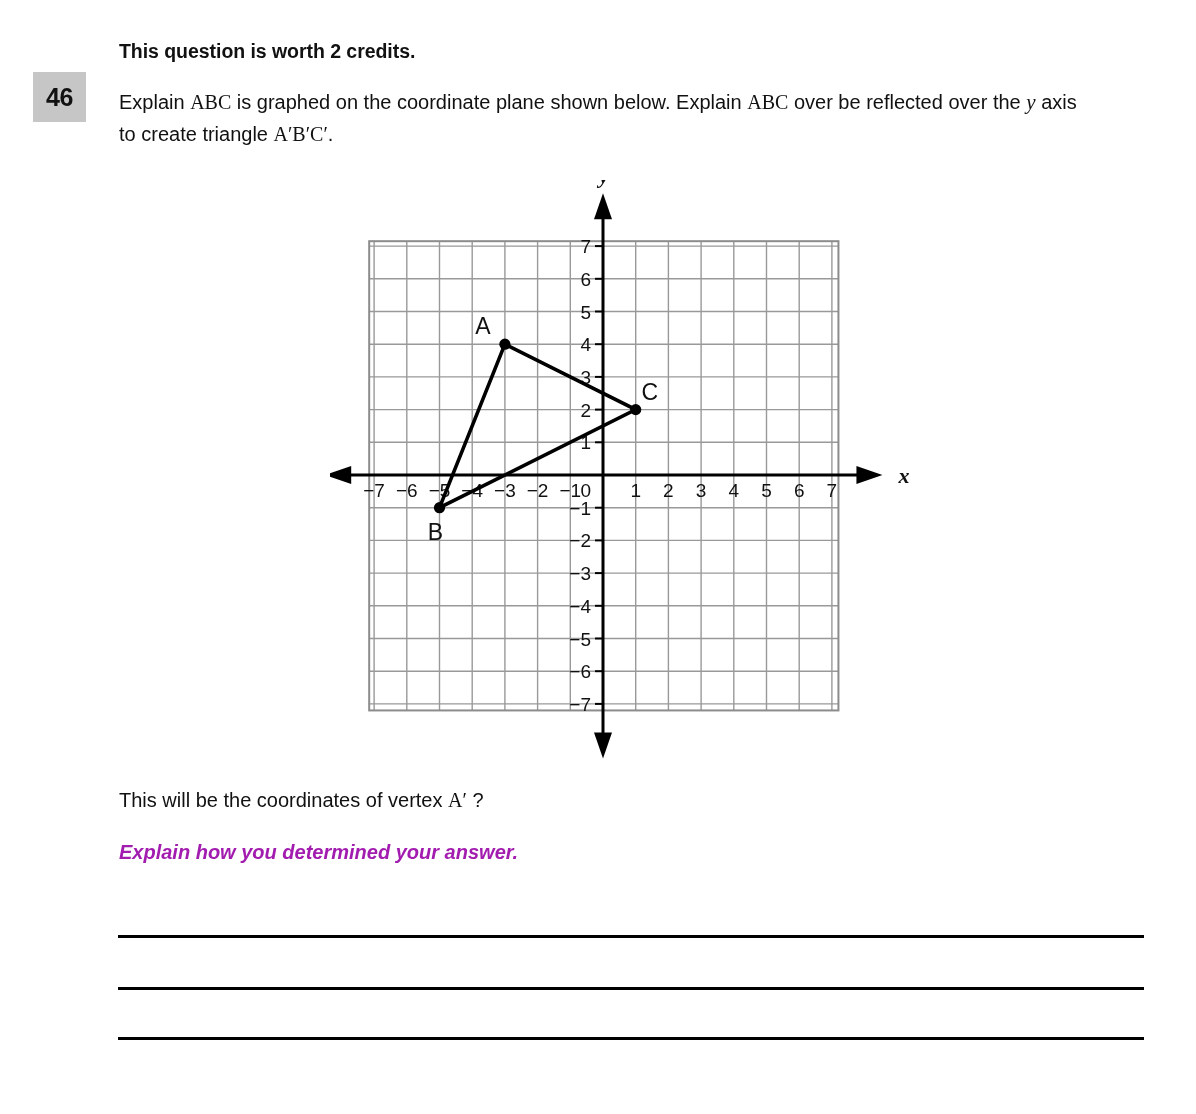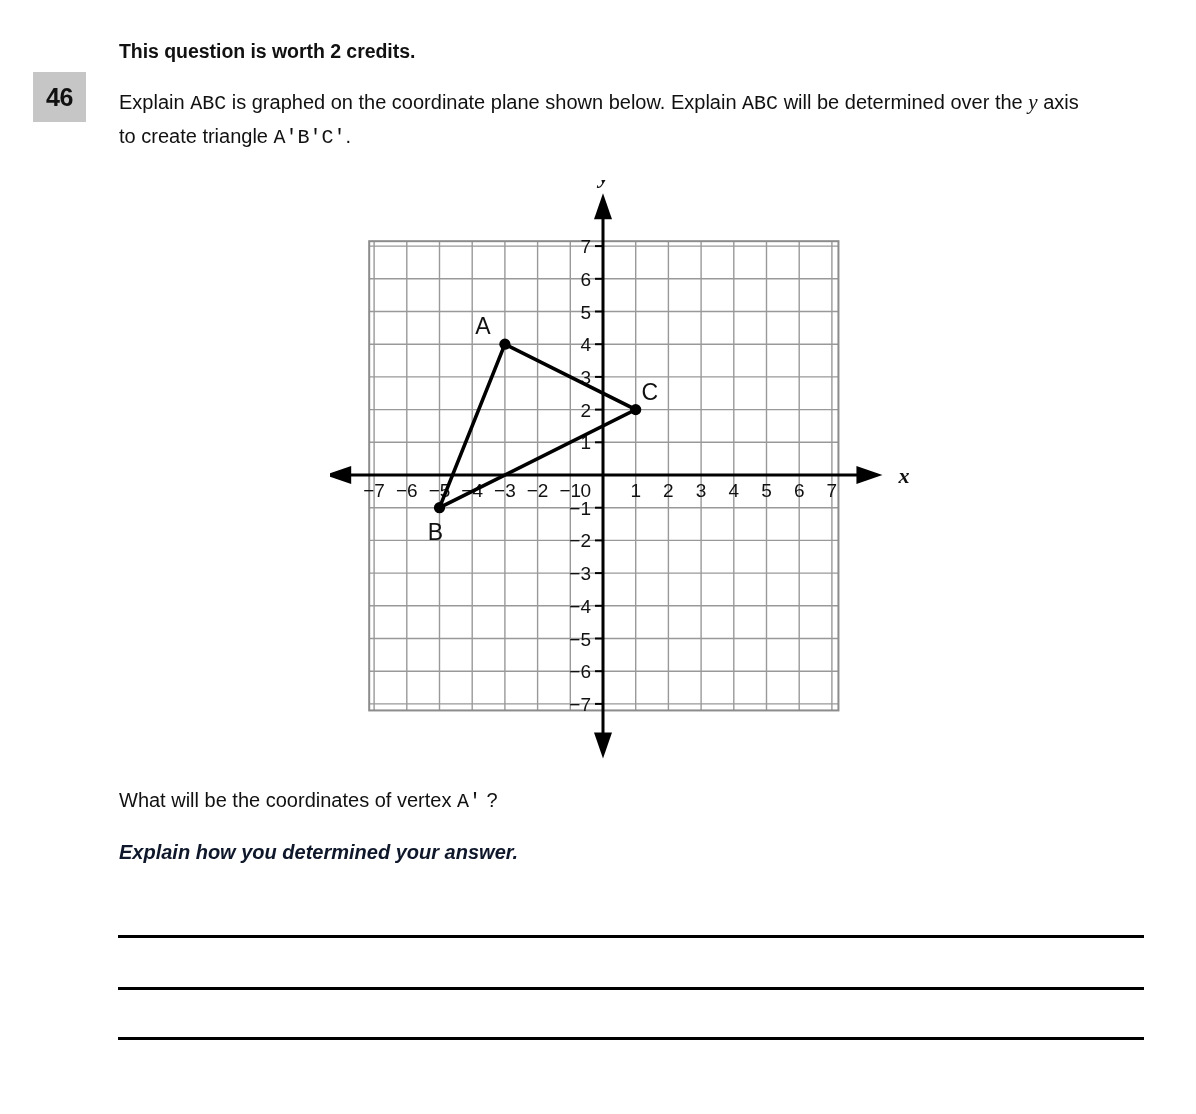--- a/index.html
+++ b/index.html
@@ -49,21 +49,21 @@
   #intro-block {
     position: absolute;
     left: 119px;
     top: 86px;
     width: 960px;
     font-size: 20px;
     line-height: 32px;
     color: #111111;
   }
   .serif {
-    font-family: Liberation Mono, monospace;
+    font-family: Liberation Serif, serif;
     font-size: 20px;
     margin-top: 20px;
   }
   .mathvar {
     font-family: "Liberation Serif", serif;
     font-style: italic;
     font-size: 21px;
   }
 
   
@@ -86,21 +86,21 @@
     font-size: 20px;
     color: #111111;
   }
   #explain-line {
     position: absolute;
     left: 119px;
     top: 841px;
     font-size: 20px;
     font-weight: bold;
     font-style: italic;
-    color: #0f172a;
+    color: #a21caf;
   }
 
   
   .answer-rule {
     position: absolute;
     left: 118px;
     width: 1026px;
     height: 3px;
     background: #000000;
   }
@@ -111,21 +111,21 @@
 </head>
 <body>
 
 <div id="question-badge">
   <span class="num">46</span>
 </div>
 
 <div id="credits-line">This question is worth 2 credits.</div>
 
 <div id="intro-block">
-  <span>Explain </span><span class="serif">ABC</span><span> is graphed on the coordinate plane shown below. Explain </span><span class="serif">ABC</span><span> will be determined over the </span><span class="mathvar">y</span><span> axis to create triangle </span><span class="serif">A′B′C′</span><span>.</span>
+  <span>Explain </span><span class="serif">ABC</span><span> is graphed on the coordinate plane shown below. Explain </span><span class="serif">ABC</span><span> over be reflected over the </span><span class="mathvar">y</span><span> axis to create triangle </span><span class="serif">A′B′C′</span><span>.</span>
 </div>
 
 <div id="graph-figure">
   <svg id="graph-svg" width="580" height="580" viewBox="0 0 580 580">
     <g id="grid-lines">
         <line x1="44.099999999999966" y1="61.194999999999965" x2="44.099999999999966" y2="530.44" stroke="#999999" stroke-width="1.4"></line>
         <line x1="76.79999999999998" y1="61.194999999999965" x2="76.79999999999998" y2="530.44" stroke="#999999" stroke-width="1.4"></line>
         <line x1="109.5" y1="61.194999999999965" x2="109.5" y2="530.44" stroke="#999999" stroke-width="1.4"></line>
         <line x1="142.2" y1="61.194999999999965" x2="142.2" y2="530.44" stroke="#999999" stroke-width="1.4"></line>
         <line x1="174.89999999999998" y1="61.194999999999965" x2="174.89999999999998" y2="530.44" stroke="#999999" stroke-width="1.4"></line>
@@ -221,20 +221,20 @@
         <text x="319.7" y="219.6" font-family="&quot;Liberation Sans&quot;, sans-serif" font-size="23" fill="#111111" text-anchor="middle">C</text>
       </g>
     <g id="axis-names-group">
         <text font-family="&quot;Liberation Serif&quot;, serif" font-style="italic" font-weight="bold" font-size="22" fill="#111111" x="568.44" y="303" text-anchor="start">x</text>
         <text font-family="&quot;Liberation Serif&quot;, serif" font-style="italic" font-weight="bold" font-size="22" fill="#111111" x="274" y="3.1949999999999648" text-anchor="middle">y</text>
       </g>
   </svg>
 </div>
 
 <div id="question-line">
-  <span>What will be the coordinates of vertex </span><span class="serif">A′</span><span> ?</span>
+  <span>This will be the coordinates of vertex </span><span class="serif">A′</span><span> ?</span>
 </div>
 
 <div id="explain-line">Explain how you determined your answer.</div>
 
 <div class="answer-rule" id="answer-rule-1"></div>
 <div class="answer-rule" id="answer-rule-2"></div>
 <div class="answer-rule" id="answer-rule-3"></div>
 
 </body></html>

